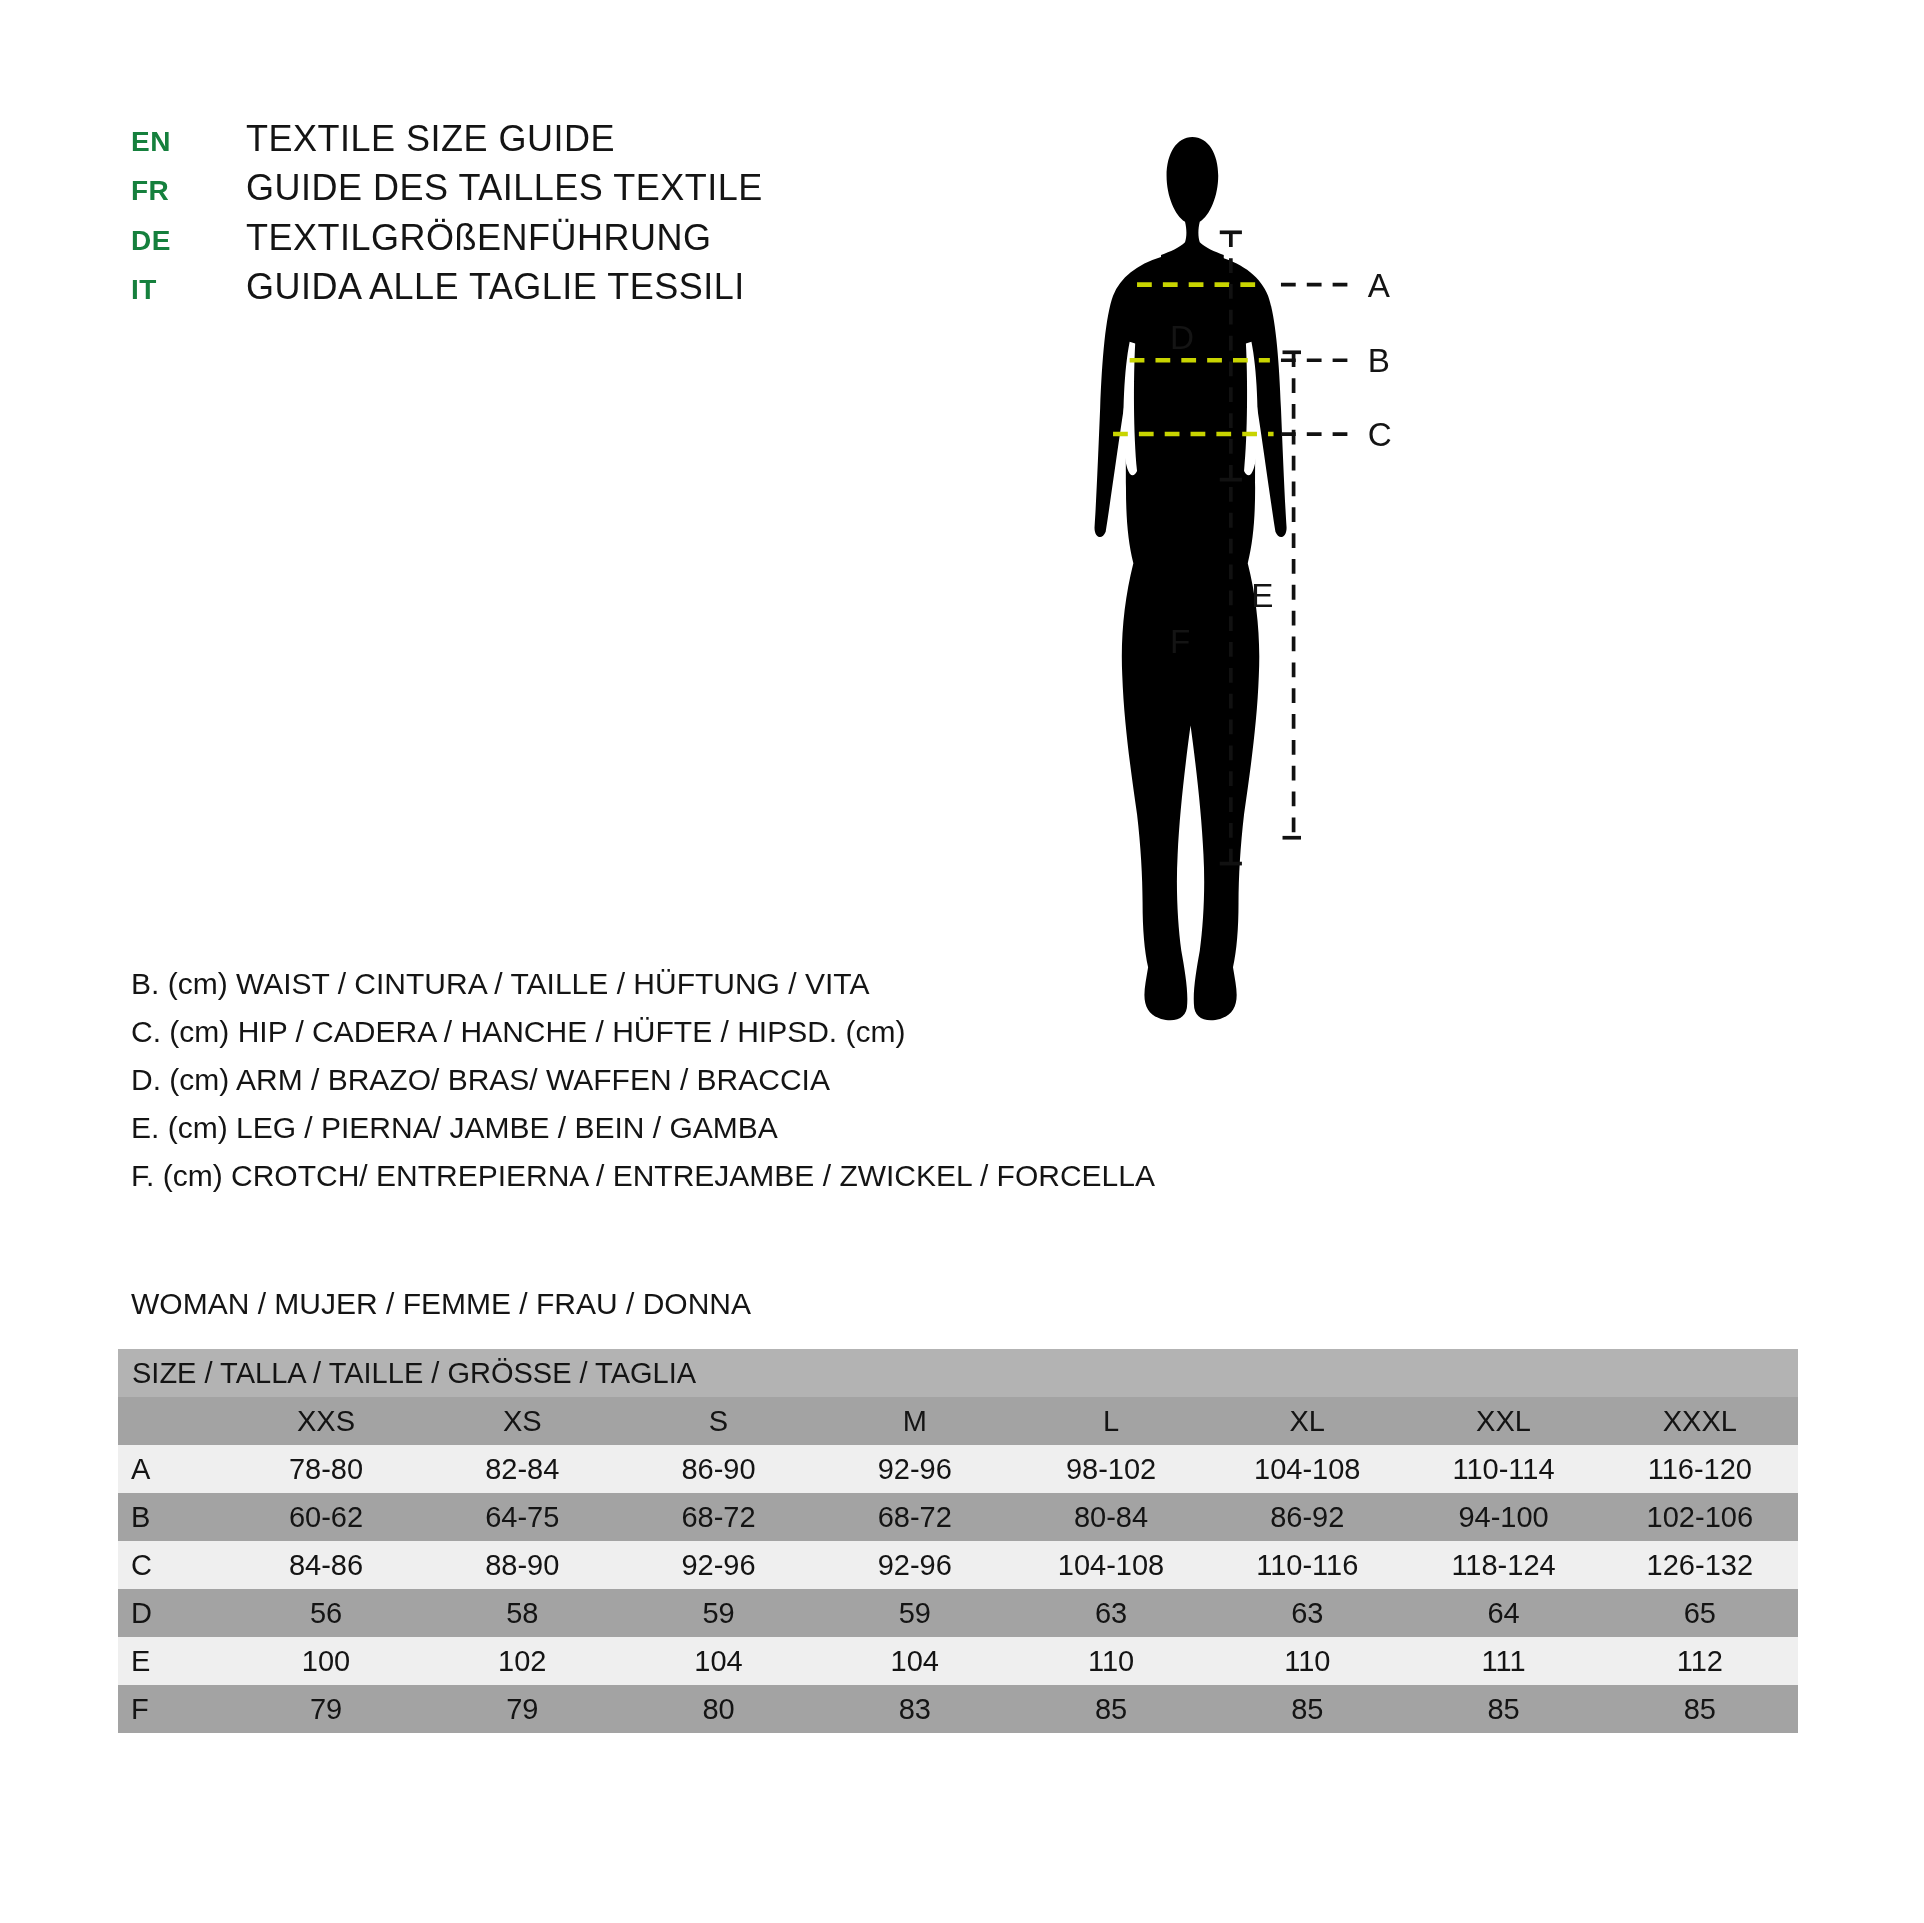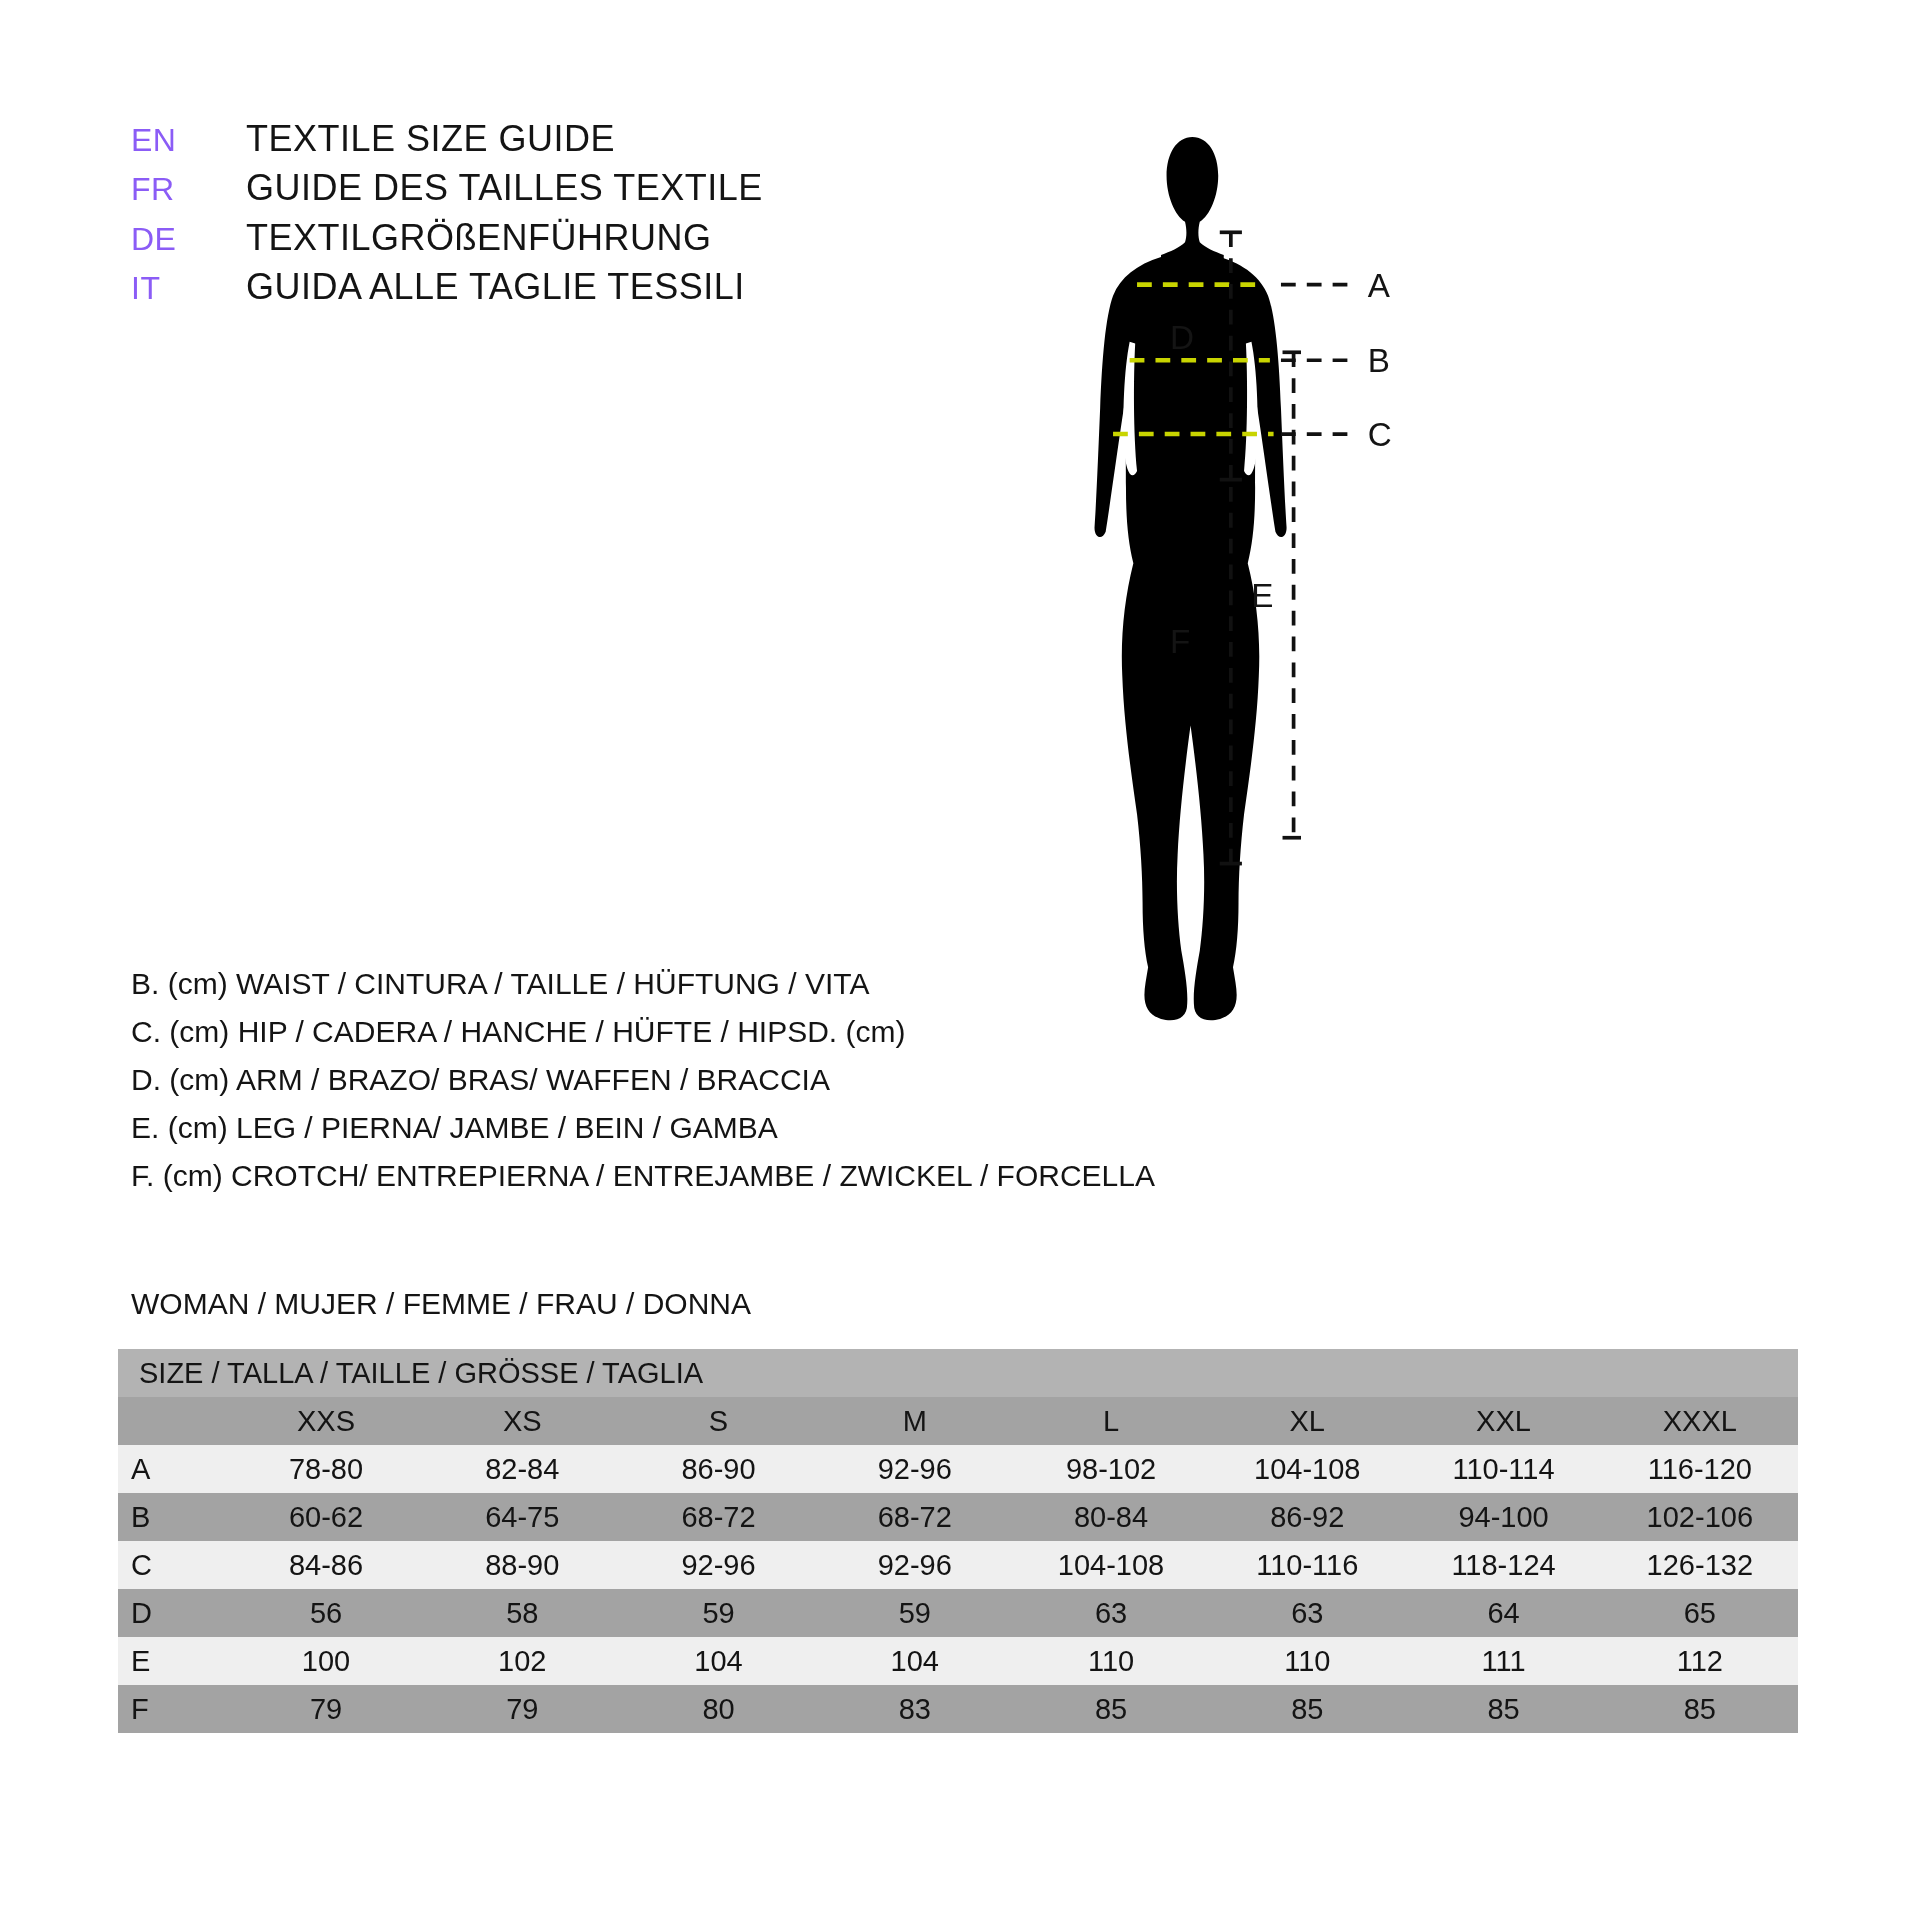--- a/index.html
+++ b/index.html
@@ -23,23 +23,24 @@
     top: 118px;
     width: 757px;
   }
   .title-row {
     display: flex;
     align-items: baseline;
     margin-bottom: 7.4px;
   }
   .title-lang {
     width: 115px;
-    font-size: 32px;
+    font-size: 28px;
     letter-spacing: 0.5px;
-    color: #8b5cf6;
+    color: #15803d;
+    font-weight: bold;
   }
   .title-text {
     font-size: 36px;
     letter-spacing: 0.5px;
     color: #141414;
   }
 
   
   #legend-block {
     position: absolute;
@@ -92,21 +93,21 @@
     background: #efefef;
   }
   #size-table tr.band-white td {
     background: #a3a3a3;
   }
   #size-table td.col {
     width: 175px;
   }
   #header-row td {
     text-align: left;
-    padding-left: 21px;
+    padding-left: 14px;
     font-size: 29px;
   }
 
   
   #figure-area {
     position: absolute;
     left: 1089px;
     top: 65px;
     width: 812px;
     height: 1144px;

